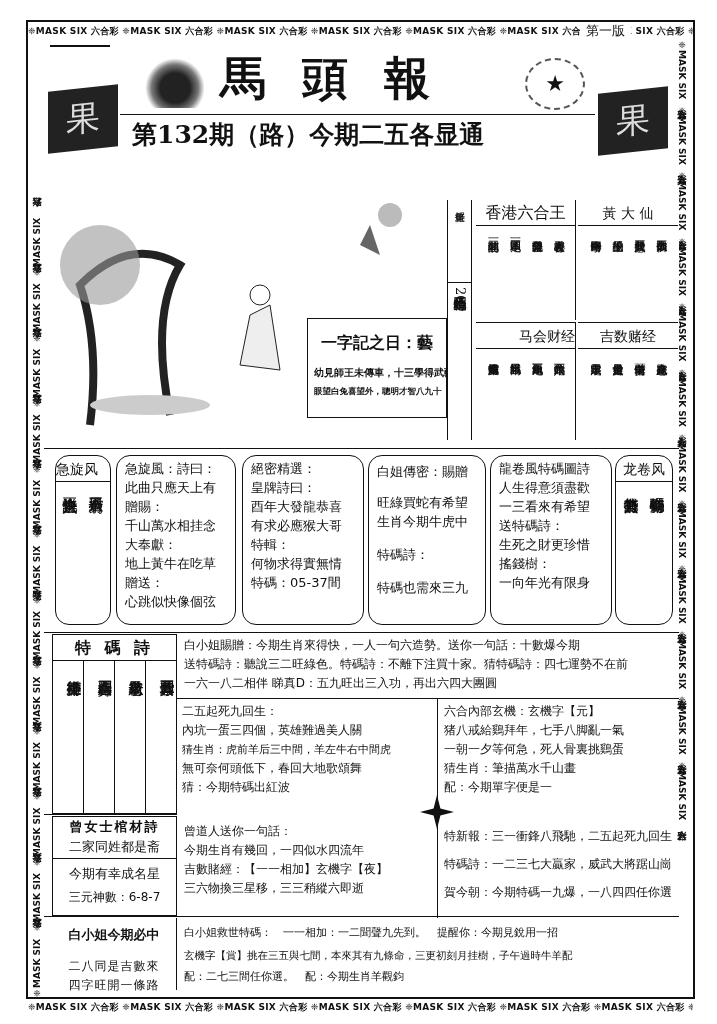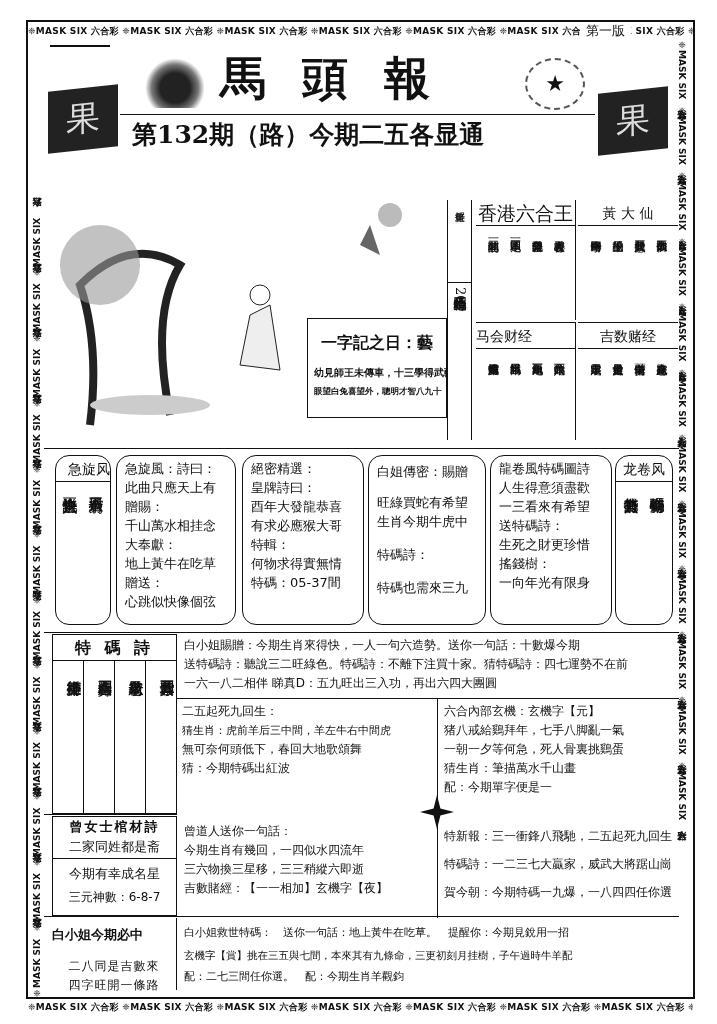--- a/index.html
+++ b/index.html
@@ -63,60 +63,60 @@
   <div style="font-size:8.5px; font-weight:bold; margin-top:6px; white-space:nowrap;">眼望白兔喜望外，聰明才智八九十</div>
 </div>
 
 <div class="box" style="left:447px; top:200px; width:25px; height:240px; border-width:0 1.5px 0 1.5px;">
   <div class="vtext" style="font-size:10px; margin:4px auto; height:50px;">解畫佬</div>
   <div style="border-top:1.5px solid #111; margin-top:28px;"></div>
   <div class="vtext" style="font-size:13px; margin:4px auto; height:160px;">地上凸片叶子正中特码20</div>
 </div>
 <div class="box" style="left:476px; top:200px; width:203px; height:240px; border-width:0;">
   <div style="position:absolute; left:0; top:0; width:100px; height:120px; border-right:1.5px solid #111;">
-    <div style="font-family:'DejaVu Serif',serif; font-size:19px; text-align:center; height:26px; line-height:26px; border-bottom:1.5px solid #111;">香港六合王</div>
+    <div style="font-family:'DejaVu Serif',serif; font-size:16px; text-align:center; height:26px; line-height:26px; border-bottom:1.5px solid #111;">香港六合王</div>
     <div class="col-grid" style="margin-top:6px;">
       <span>碧海青天夜夜心</span>
       <span>眼望白兔喜望外</span>
       <span>四走一地零回頭</span>
       <span>花間一酒三朝醉</span>
     </div>
   </div>
   <div style="position:absolute; left:102px; top:0; width:100px; height:120px;">
     <div style="font-family:'DejaVu Serif',serif; font-size:14px; text-align:center; height:26px; line-height:26px; border-bottom:1.5px solid #111;">黃 大 仙</div>
     <div class="col-grid" style="margin-top:6px;">
       <span>不如憐取眼前人</span>
       <span>要想發財找三六</span>
       <span>操場上的秋千上</span>
       <span>小路彎彎有兩條</span>
     </div>
   </div>
   <div style="position:absolute; left:0; top:122px; width:100px; height:118px; border-right:1.5px solid #111; border-top:1.5px solid #111;">
-    <div style="font-family:'DejaVu Serif',serif; font-size:14px; text-align:left; height:26px; line-height:26px; border-bottom:1.5px solid #111;">马会财经</div>
+    <div style="font-family:'DejaVu Serif',serif; font-size:14px; text-align:right; height:26px; line-height:26px; border-bottom:1.5px solid #111;">马会财经</div>
     <div class="col-grid" style="margin-top:6px;">
       <span>白蛇娘娘下凡間</span>
       <span>此地無銀三百兩</span>
       <span>牛餓馬餓日已高</span>
       <span>嫦娥應悔偷靈藥</span>
     </div>
   </div>
   <div style="position:absolute; left:102px; top:122px; width:100px; height:118px; border-top:1.5px solid #111;">
     <div style="font-family:'DejaVu Serif',serif; font-size:14px; text-align:center; height:26px; line-height:26px; border-bottom:1.5px solid #111;">吉数赌经</div>
     <div class="col-grid" style="margin-top:6px;">
       <span>路人歇息坐在此</span>
       <span>白頭偕老夫妻情</span>
       <span>嵬娘愛子自古是</span>
       <span>天定白零形成字</span>
     </div>
   </div>
 </div>
 
 <div style="position:absolute; left:44px; top:448px; width:635px; border-top:1.5px solid #111;"></div>
 <div class="box rounded" style="left:55px; top:455px; width:56px; height:170px;">
-  <div style="font-size:14px; text-align:right; height:26px; line-height:26px; border-bottom:1.5px solid #111;">急旋风</div>
+  <div style="font-size:14px; text-align:left; height:26px; line-height:26px; border-bottom:1.5px solid #111;">急旋风</div>
   <div class="col-grid" style="font-size:15px; line-height:20px; margin-top:4px;">
     <span>有八不過窮日子</span>
     <span>無六也許不快樂</span>
   </div>
 </div>
 <div class="box rounded lines" style="left:116px; top:455px; width:120px; height:170px; padding:3px 8px;">
   <p>急旋風：詩曰：</p>
   <p>此曲只應天上有</p>
   <p>贈賜：</p>
   <p>千山萬水相挂念</p>
@@ -170,20 +170,21 @@
 </div>
 <div class="sm" style="position:absolute; left:182px; top:636px; width:490px; height:60px; overflow:hidden; padding-left:2px;">
   <p>白小姐賜贈：今期生肖來得快，一人一句六造勢。送你一句話：十數爆今期</p>
   <p>送特碼詩：聽說三二旺綠色。特碼詩：不離下注買十家。猜特碼詩：四七運勢不在前</p>
   <p>一六一八二相伴 睇真D：五九旺出三入功，再出六四大團圓</p>
 </div>
 <div style="position:absolute; left:177px; top:698px; width:502px; border-top:1.5px solid #111;"></div>
 
 <div class="sm" style="position:absolute; left:182px; top:702px; width:252px; overflow:hidden;">
   <p>二五起死九回生：</p>
+  <p>內坑一蛋三四個，英雄難過美人關</p>
   <p style="font-size:11px;">猜生肖：虎前羊后三中間，羊左牛右中間虎</p>
   <p>無可奈何頭低下，春回大地歌頌舞</p>
   <p>猜：今期特碼出紅波</p>
 </div>
 <div style="position:absolute; left:437px; top:698px; height:220px; border-left:1.5px solid #111;"></div>
 <div style="position:absolute; left:420px; top:795px; width:34px; height:34px; background:#111; clip-path:polygon(50% 0,60% 40%,100% 50%,60% 60%,50% 100%,40% 60%,0 50%,40% 40%);"></div>
 <div class="sm" style="position:absolute; left:444px; top:702px; width:230px; overflow:hidden;">
   <p>六合內部玄機：玄機字【元】</p>
   <p>猪八戒給鷄拜年，七手八脚亂一氣</p>
   <p>一朝一夕等何急，死人骨裏挑鷄蛋</p>
@@ -194,32 +195,32 @@
 <div style="position:absolute; left:44px; top:814px; width:133px; border-top:1.5px solid #111;"></div>
 <div class="box" style="left:52px; top:816px; width:125px; height:100px;">
   <div style="font-family:'DejaVu Serif',serif; font-size:13px; font-weight:bold; text-align:center; height:20px; line-height:20px; letter-spacing:2px;">曾女士棺材詩</div>
   <div style="font-family:'DejaVu Serif',serif; font-size:13px; text-align:center; height:22px; line-height:20px; border-bottom:1.5px solid #111;">二家同姓都是斋</div>
   <div style="font-size:13px; text-align:center; margin-top:6px;">今期有幸成名星</div>
   <div style="font-size:12px; text-align:center; margin-top:6px;">三元神數：6-8-7</div>
 </div>
 <div class="sm" style="position:absolute; left:184px; top:822px; width:250px; overflow:hidden;">
   <p>曾道人送你一句話：</p>
   <p>今期生肖有幾回，一四似水四流年</p>
+  <p>吉數賭經：【一一相加】玄機字【夜】</p>
   <p>三六物換三星移，三三稍縱六即逝</p>
-  <p>吉數賭經：【一一相加】玄機字【夜】</p>
 </div>
 <div class="sm" style="position:absolute; left:444px; top:822px; width:230px; overflow:hidden;">
   <p style="line-height:28px;">特新報：三一衝鋒八飛馳，二五起死九回生</p>
   <p style="line-height:28px;">特碼詩：一二三七大贏家，威武大將踞山崗</p>
   <p style="line-height:28px;">賀今朝：今期特碼一九爆，一八四四任你選</p>
 </div>
 
 <div style="position:absolute; left:44px; top:916px; width:635px; border-top:1.5px solid #111;"></div>
 <div class="box" style="left:52px; top:918px; width:125px; height:72px; border-width:0 1.5px 0 0;">
-  <div style="font-size:13px; font-weight:bold; margin-top:8px;">白小姐今期必中</div>
+  <div style="font-size:13px; font-weight:bold; text-align:center; margin-top:8px;">白小姐今期必中</div>
   <div style="font-family:'DejaVu Serif',serif; font-size:12px; text-align:center; margin-top:14px; letter-spacing:1px;">二八同是吉數來</div>
   <div style="font-family:'DejaVu Serif',serif; font-size:12px; text-align:center; margin-top:2px; letter-spacing:1px;">四字旺開一條路</div>
 </div>
 <div style="position:absolute; left:184px; top:922px; width:490px; overflow:hidden;">
-  <p style="font-size:11px; line-height:22px; white-space:nowrap;">白小姐救世特碼：　送你一句話：地上黃牛在吃草。　提醒你：今期見銳用一招</p>
+  <p style="font-size:11px; line-height:22px; white-space:nowrap;">白小姐救世特碼：　一一相加：一二聞聲九先到。　提醒你：今期見銳用一招</p>
   <p style="font-size:10.5px; line-height:22px; white-space:nowrap;">玄機字【賞】挑在三五與七間，本來其有九條命，三更初刻月挂樹，子午過時牛羊配</p>
   <p style="font-size:11px; line-height:22px; white-space:nowrap;">配：二七三間任你選。　配：今期生肖羊觀鈞</p>
 </div>
 
 </body></html>

